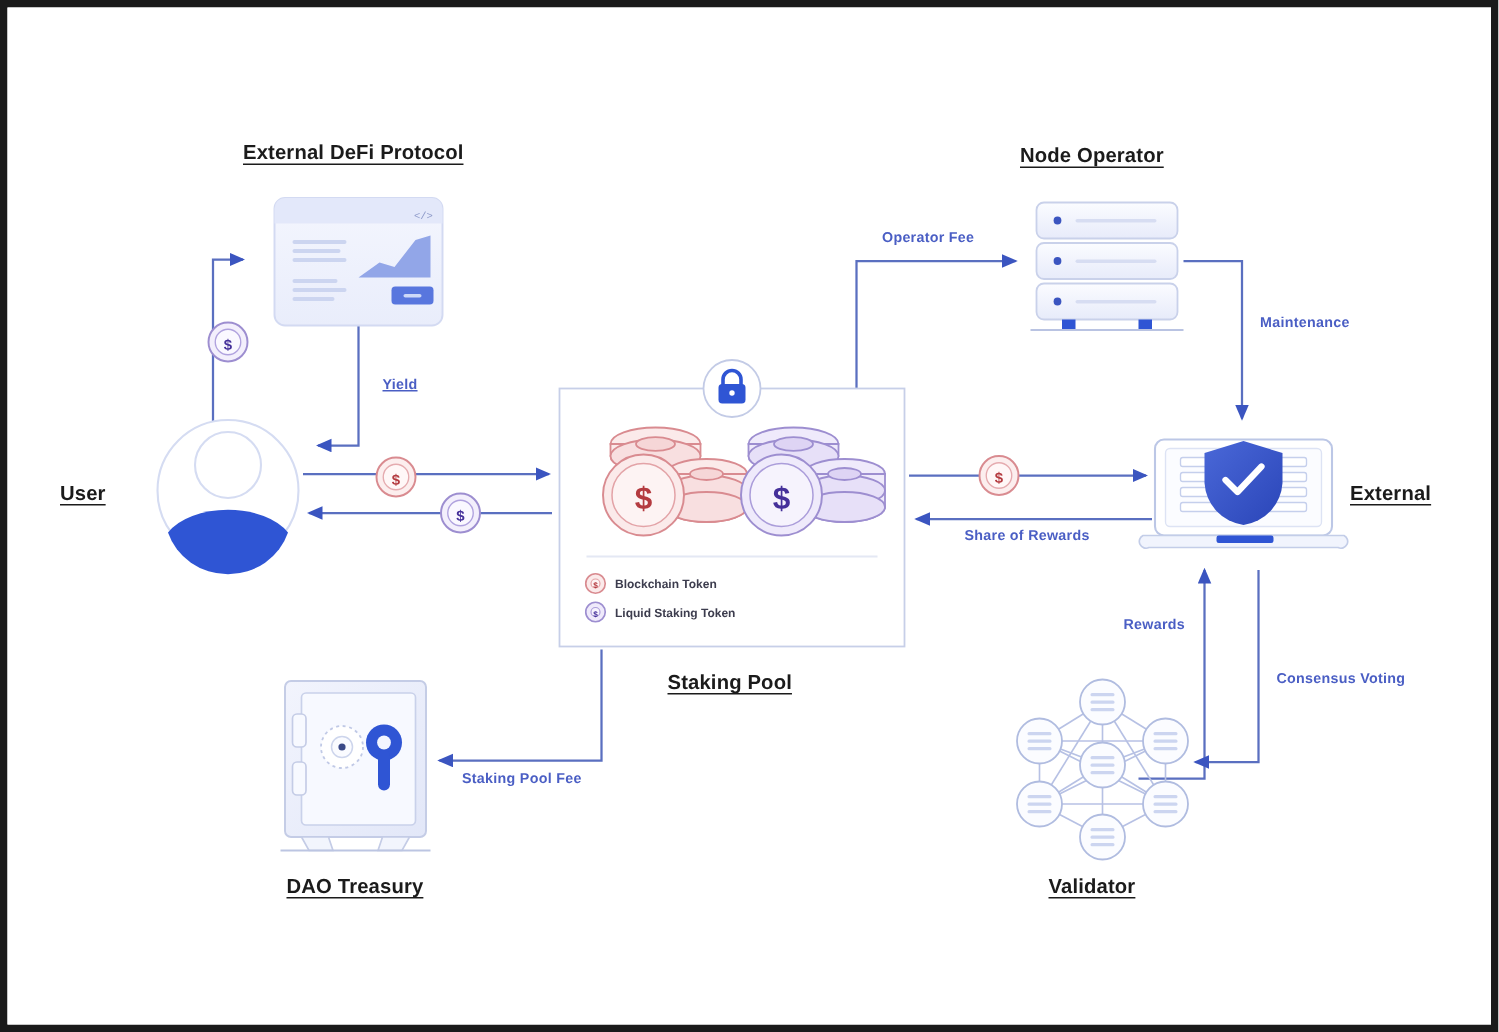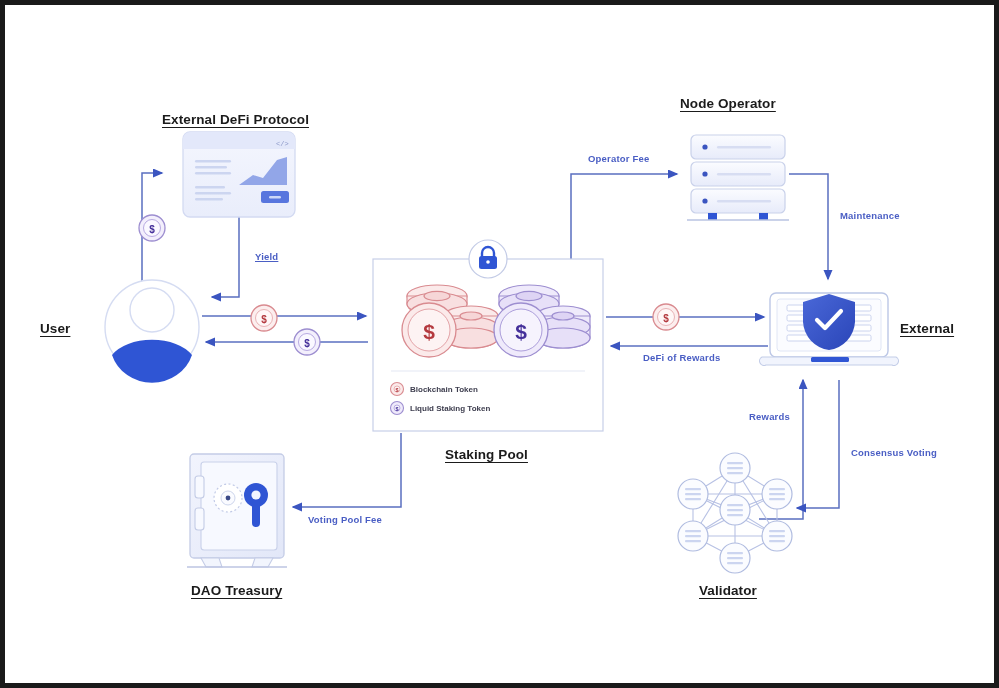--- a/index.html
+++ b/index.html
@@ -355,30 +355,30 @@
       <circle cx="302" cy="337" r="8.5" fill="#faf8ff" stroke="#b0a2de" stroke-width="0.9"></circle>
       <text x="302" y="342" text-anchor="middle" font-size="10" font-weight="bold" fill="#45309a" font-family="'Liberation Sans', sans-serif">$</text>
     </g>
     <g>
       <circle cx="661" cy="312" r="13" fill="#fceeee" stroke="#d98b90" stroke-width="1.3"></circle>
       <circle cx="661" cy="312" r="8.5" fill="#fff7f7" stroke="#e5abaf" stroke-width="0.9"></circle>
       <text x="661" y="317" text-anchor="middle" font-size="10" font-weight="bold" fill="#b43a3f" font-family="'Liberation Sans', sans-serif">$</text>
     </g>
   </svg>
 
-  <div class="node-title" style="left:157px; top:107px;">External DeFi Protocol</div>
+  <div class="node-title" style="left:157px; top:89px;">External DeFi Protocol</div>
   <div class="node-title" style="left:675px; top:91px;text-decoration:underline;">Node Operator</div>
   <div class="node-title" style="left:35px; top:316px;">User</div>
   <div class="node-title" style="left:895px; top:316px;">External</div>
   <div class="node-title" style="left:440px; top:442px;text-decoration:underline;">Staking Pool</div>
   <div class="node-title" style="left:186px; top:578px;">DAO Treasury</div>
   <div class="node-title" style="left:694px; top:578px;">Validator</div>
 
   <div class="flow-label" style="left:583px; top:148px;">Operator Fee</div>
   <div class="flow-label" style="left:835px; top:205px;">Maintenance</div>
   <div class="flow-label" style="left:250px; top:246px;text-decoration:underline;">Yield</div>
-  <div class="flow-label" style="left:638px; top:347px;">DeFi of Rewards</div>
+  <div class="flow-label" style="left:638px; top:347px;">Share of Rewards</div>
   <div class="flow-label" style="left:744px; top:406px;">Rewards</div>
   <div class="flow-label" style="left:846px; top:442px;">Consensus Voting</div>
-  <div class="flow-label" style="left:303px; top:509px;">Voting Pool Fee</div>
+  <div class="flow-label" style="left:303px; top:509px;">Staking Pool Fee</div>
 
 </div>
 </div>
 
 </body></html>

